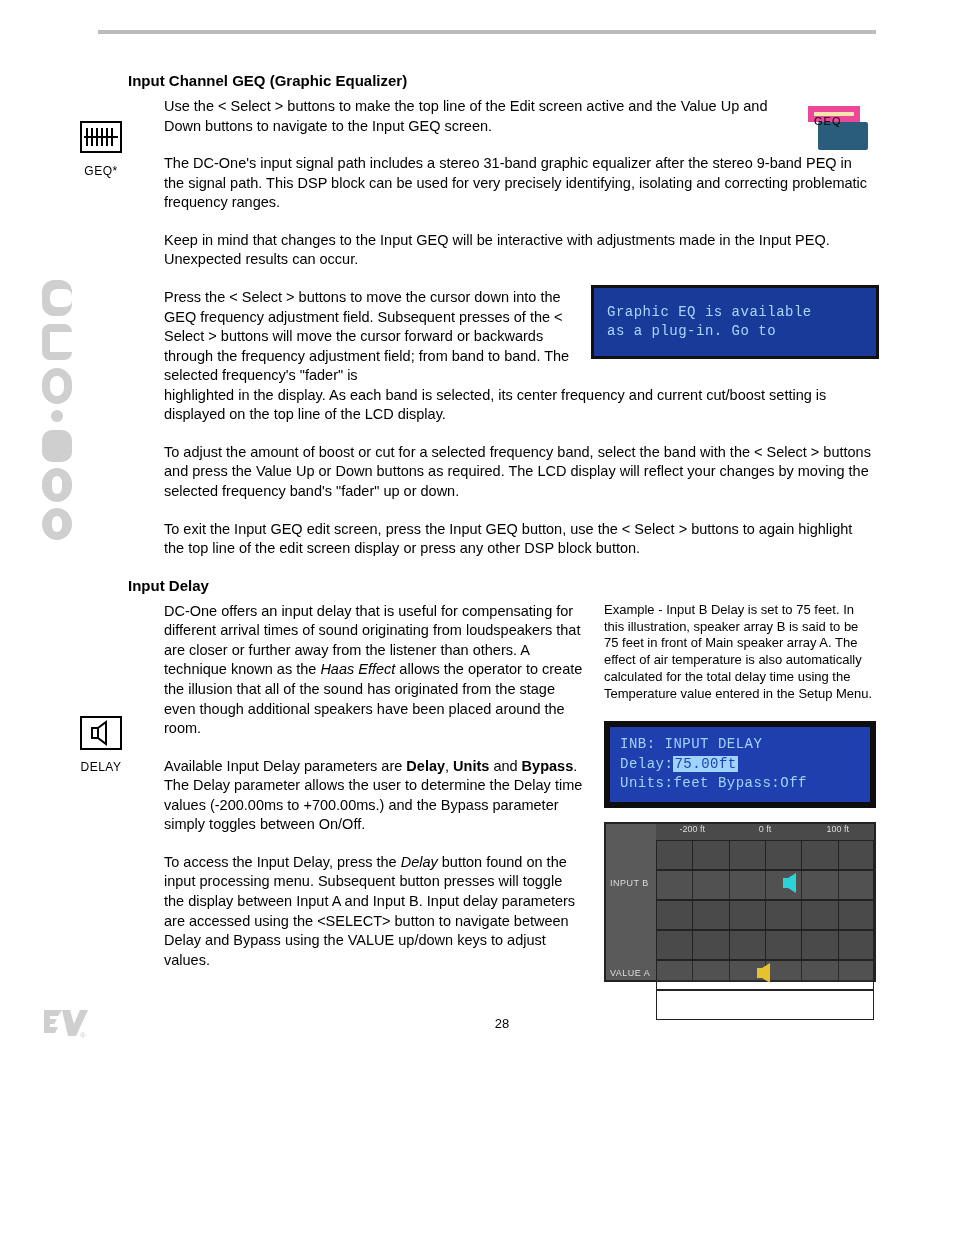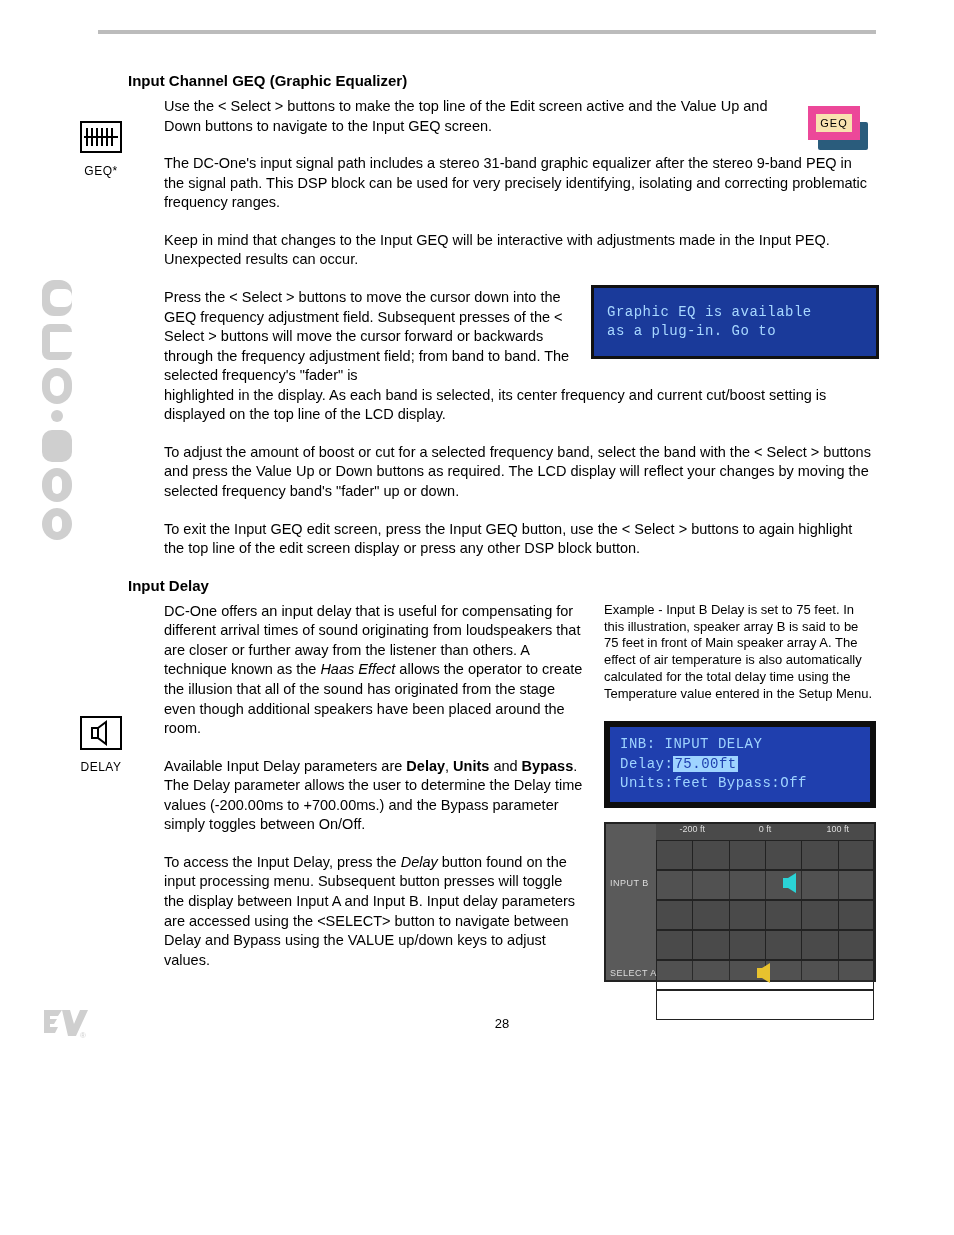--- a/index.html
+++ b/index.html
@@ -44,25 +44,25 @@
   .geq-badge-shadow {
     position: absolute;
     left: 12px; top: 18px;
     width: 50px; height: 28px;
     background: #2a5c7c;
     border-radius: 2px;
   }
   .geq-badge {
     position: absolute;
     left: 2px; top: 2px;
-    width: 52px; height: 34px;
+    width: 52px; height: 16px;
     background: #f8e2b0;
-    border: 8px solid #ec4899;
+    border: 6px solid #ec4899;
     font-size: 11px;
-    text-align: center;
+    text-align: left;
     line-height: 18px;
     letter-spacing: 1px;
     color: #000;
     font-family: Verdana, sans-serif;
   }
   .left-icon {
     position: absolute;
     left: 78px;
     width: 46px;
     text-align: center;
@@ -259,21 +259,21 @@
         <div class="vline" style="left:calc(50px + (100% - 50px)/6*3);"></div>
         <div class="vline" style="left:calc(50px + (100% - 50px)/6*4);"></div>
         <div class="vline" style="left:calc(50px + (100% - 50px)/6*5);"></div>
         <div class="row" style="top:16px; height:30px;"></div>
         <div class="row" style="top:46px; height:30px; background:rgba(255,255,255,0.04);"></div>
         <div class="row" style="top:76px; height:30px;"></div>
         <div class="row" style="top:106px; height:30px;"></div>
         <div class="row" style="top:136px; height:30px; background:rgba(255,255,255,0.04);"></div>
         <div class="row" style="top:166px; height:30px;"></div>
         <div class="rlabel" style="top:54px;">INPUT B</div>
-        <div class="rlabel" style="top:144px;">SELECT A</div>
+        <div class="rlabel" style="top:144px;">VALUE A</div>
 
         <div class="spk" style="top:48px; left:calc(50px + (100% - 50px)*0.58);">
           <svg viewBox="0 0 18 22" width="18" height="22">
               <rect x="1" y="6" width="5" height="10" fill="#2bd3d6"></rect>
               <path d="M6 6 L14 1 L14 21 L6 16 Z" fill="#2bd3d6"></path>
             </svg>
         </div>
 
         <div class="spk" style="top:138px; left:calc(50px + (100% - 50px)*0.46);">
           <svg viewBox="0 0 18 22" width="18" height="22">

